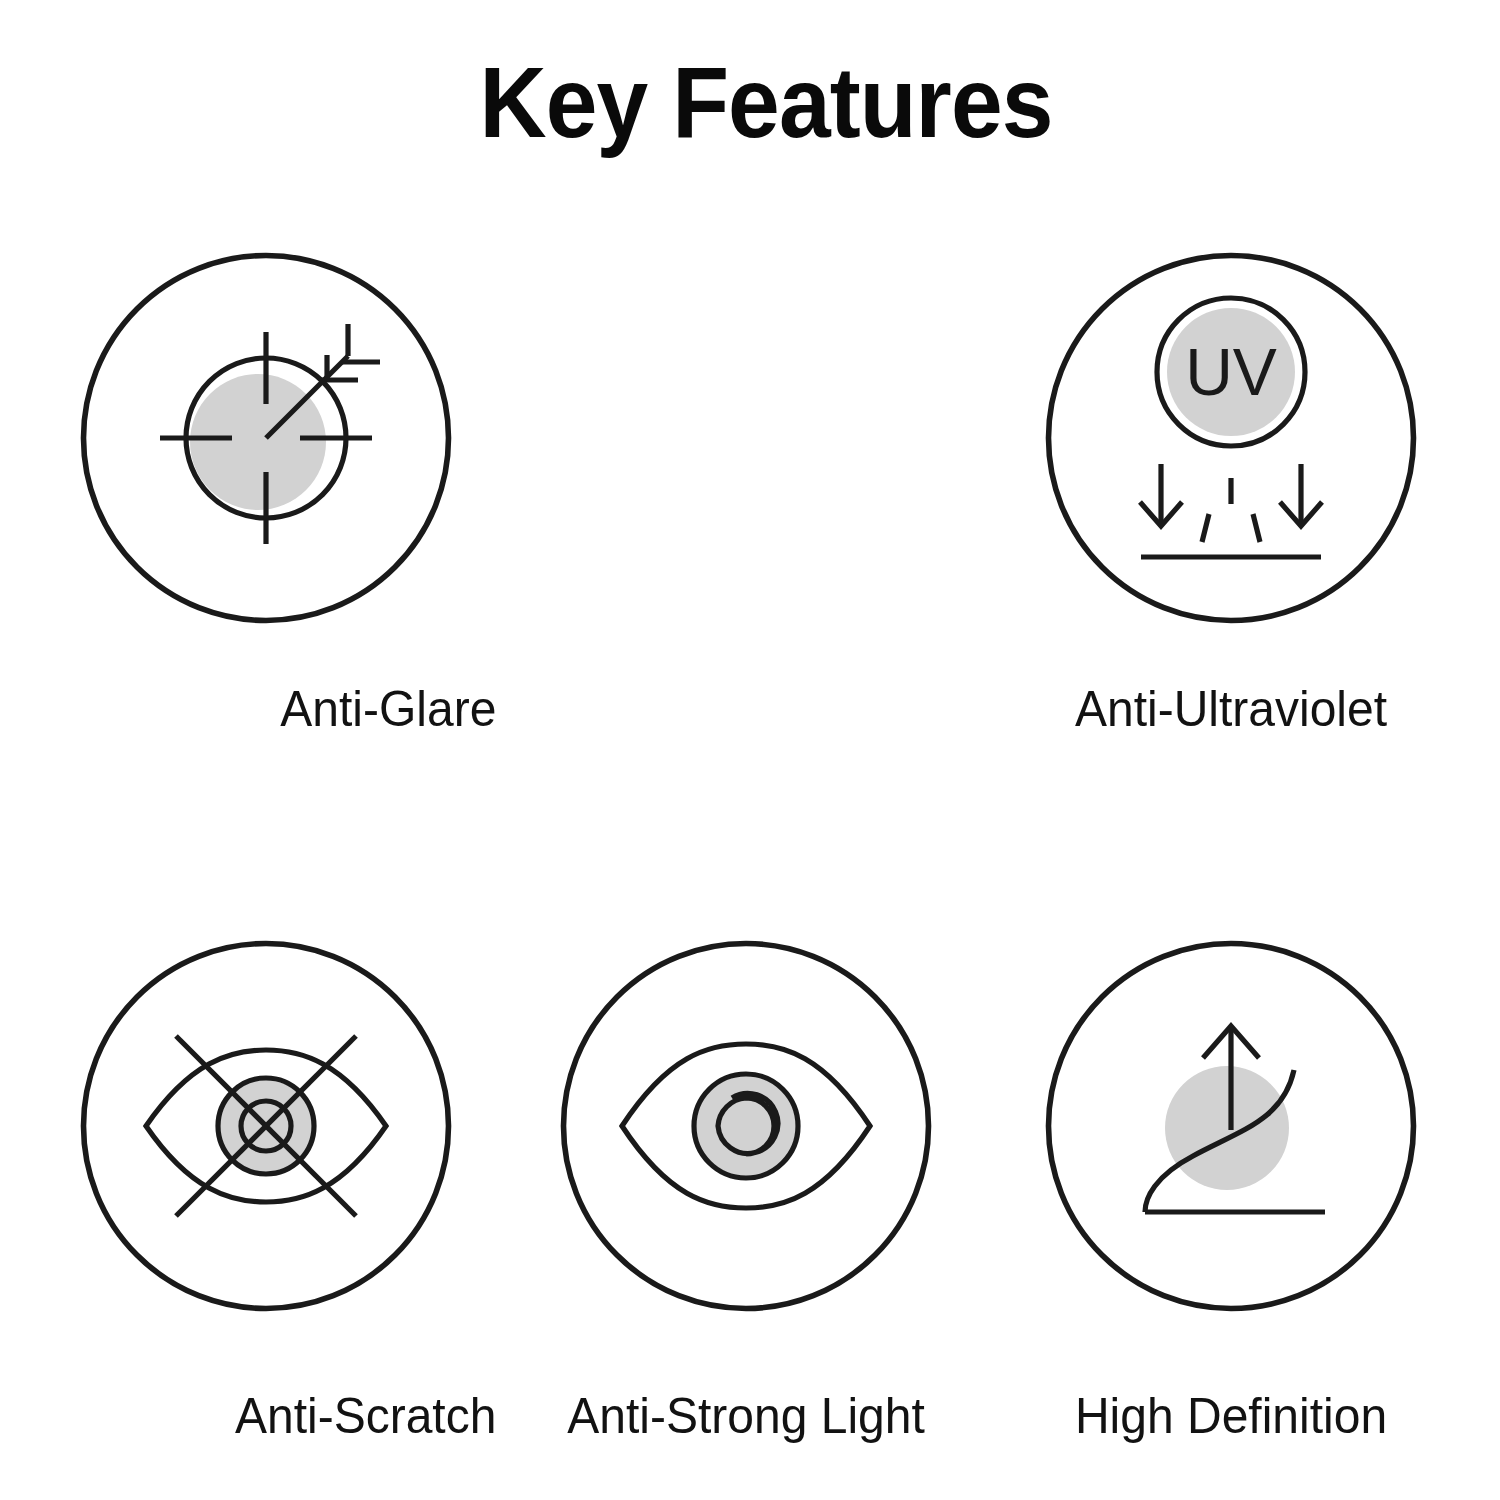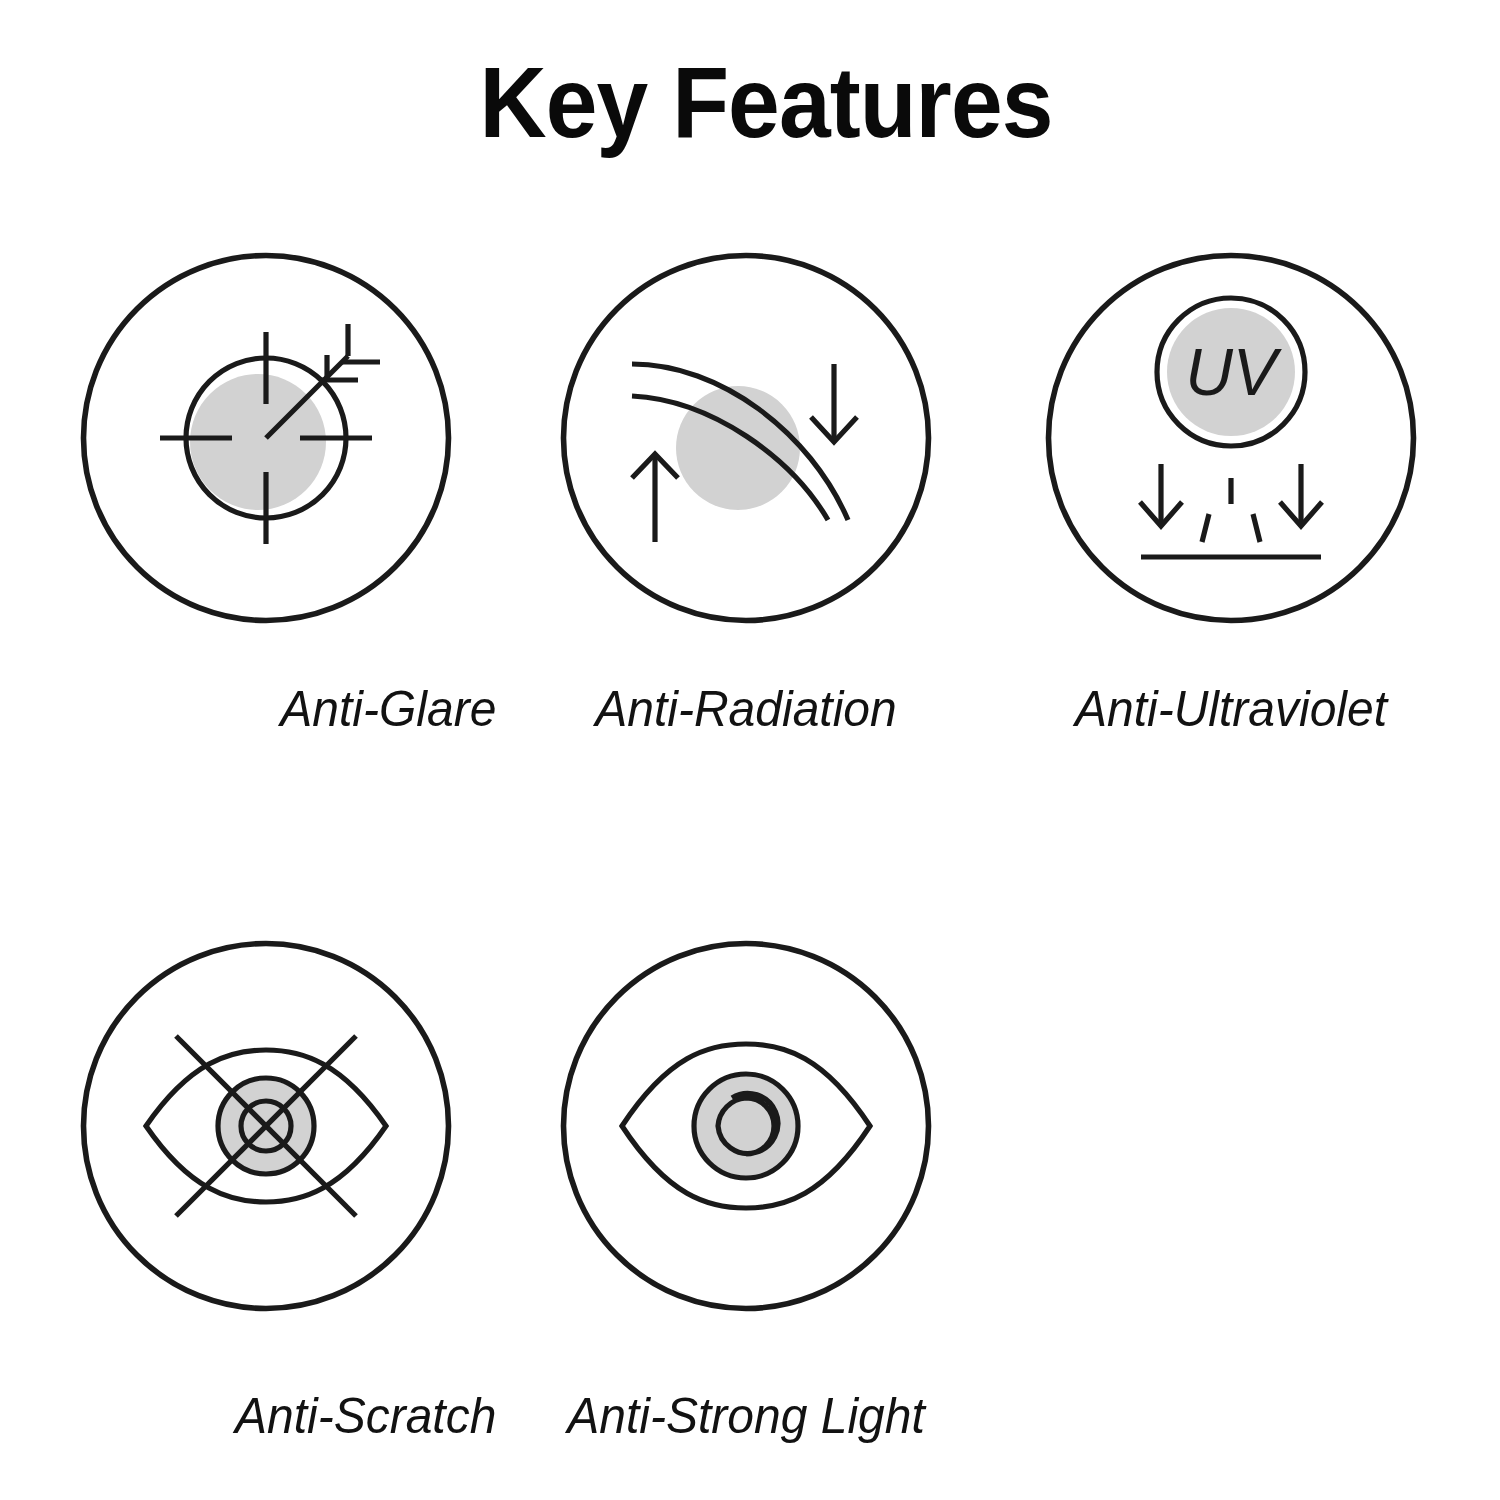--- a/index.html
+++ b/index.html
@@ -39,21 +39,20 @@
     position: absolute;
     top: 0;
     left: 0;
     width: 1500px;
     height: 1500px;
   }
   .feature-cell {
     position: absolute;
     width: 480px;
     text-align: center;
-    font-style: italic;
   }
   .feature-cell.col-1 { left: 10px; text-align: right; }
   .feature-cell.col-2 { left: 490px; }
   .feature-cell.col-3 { left: 975px; }
   .feature-cell.row-1 { top: 252px; }
   .feature-cell.row-2 { top: 940px; }
 
   .icon-wrap {
     width: 372px;
     height: 372px;
@@ -124,35 +123,20 @@
           <line class="ln" x1="186" y1="186" x2="268" y2="104"></line>
           <line class="ln" x1="268" y1="104" x2="268" y2="72"></line>
           <line class="ln" x1="262" y1="110" x2="300" y2="110"></line>
           <line class="ln" x1="247" y1="103" x2="247" y2="128"></line>
           <line class="ln" x1="241" y1="128" x2="278" y2="128"></line>
         </svg>
       </div>
       <div class="feature-label">Anti-Glare</div>
     </div>
 
-    <div class="feature-cell row-1 col-2">
-      <div class="icon-wrap">
-        <svg viewBox="0 0 372 372" xmlns="http://www.w3.org/2000/svg">
-          <circle class="ln-outer" cx="186" cy="186" r="182.5"></circle>
-          <circle class="blob" cx="178" cy="196" r="62" fill="#d2d2d2"></circle>
-          <path class="ln" d="M 72 112 C 160 112 250 180 288 268"></path>
-          <path class="ln" d="M 72 144 C 152 148 232 206 268 268"></path>
-          <line class="ln" x1="95" y1="290" x2="95" y2="204"></line>
-          <polyline class="ln" points="72,226 95,202 118,226"></polyline>
-          <line class="ln" x1="274" y1="112" x2="274" y2="188"></line>
-          <polyline class="ln" points="251,165 274,190 297,165"></polyline>
-        </svg>
-      </div>
-      <div class="feature-label">Anti-Radiation</div>
-    </div>
 
     <div class="feature-cell row-1 col-3">
       <div class="icon-wrap">
         <svg viewBox="0 0 372 372" xmlns="http://www.w3.org/2000/svg">
           <circle class="ln-outer" cx="186" cy="186" r="182.5"></circle>
           <circle class="blob" cx="186" cy="120" r="64" fill="#d2d2d2"></circle>
           <circle class="ln" cx="186" cy="120" r="74"></circle>
           <text class="uv-text" x="186" y="143" text-anchor="middle">UV</text>
           <line class="ln" x1="116" y1="212" x2="116" y2="272"></line>
           <polyline class="ln" points="95,250 116,274 137,250"></polyline>
@@ -188,15 +172,28 @@
           <circle class="ln-outer" cx="186" cy="186" r="182.5"></circle>
           <circle class="blob" cx="186" cy="186" r="50" fill="#d2d2d2"></circle>
           <path class="ln" d="M 62 186 C 108 116 148 104 186 104 C 224 104 264 116 310 186 C 264 256 224 268 186 268 C 148 268 108 256 62 186 Z"></path>
           <circle class="ln" cx="186" cy="186" r="52"></circle>
           <path class="ln" d="M 172 158 A 30 30 0 1 1 158 186 A 30 30 0 0 1 186 158 A 20 20 0 0 1 186 214" stroke-linecap="round"></path>
         </svg>
       </div>
       <div class="feature-label">Anti-Strong Light</div>
     </div>
 
+    <div class="feature-cell row-2 col-3">
+      <div class="icon-wrap">
+        <svg viewBox="0 0 372 372" xmlns="http://www.w3.org/2000/svg">
+          <circle class="ln-outer" cx="186" cy="186" r="182.5"></circle>
+          <circle class="blob" cx="182" cy="188" r="62" fill="#d2d2d2"></circle>
+          <line class="ln" x1="186" y1="88" x2="186" y2="190"></line>
+          <polyline class="ln" points="158,118 186,86 214,118"></polyline>
+          <path class="ln" d="M 249 130 C 238 180 196 190 148 216 C 110 236 100 258 100 272"></path>
+          <line class="ln" x1="100" y1="272" x2="280" y2="272" stroke-width="7"></line>
+        </svg>
+      </div>
+      <div class="feature-label">High Definition</div>
+    </div>
 
   </div>
 </div>
 
 </body></html>

